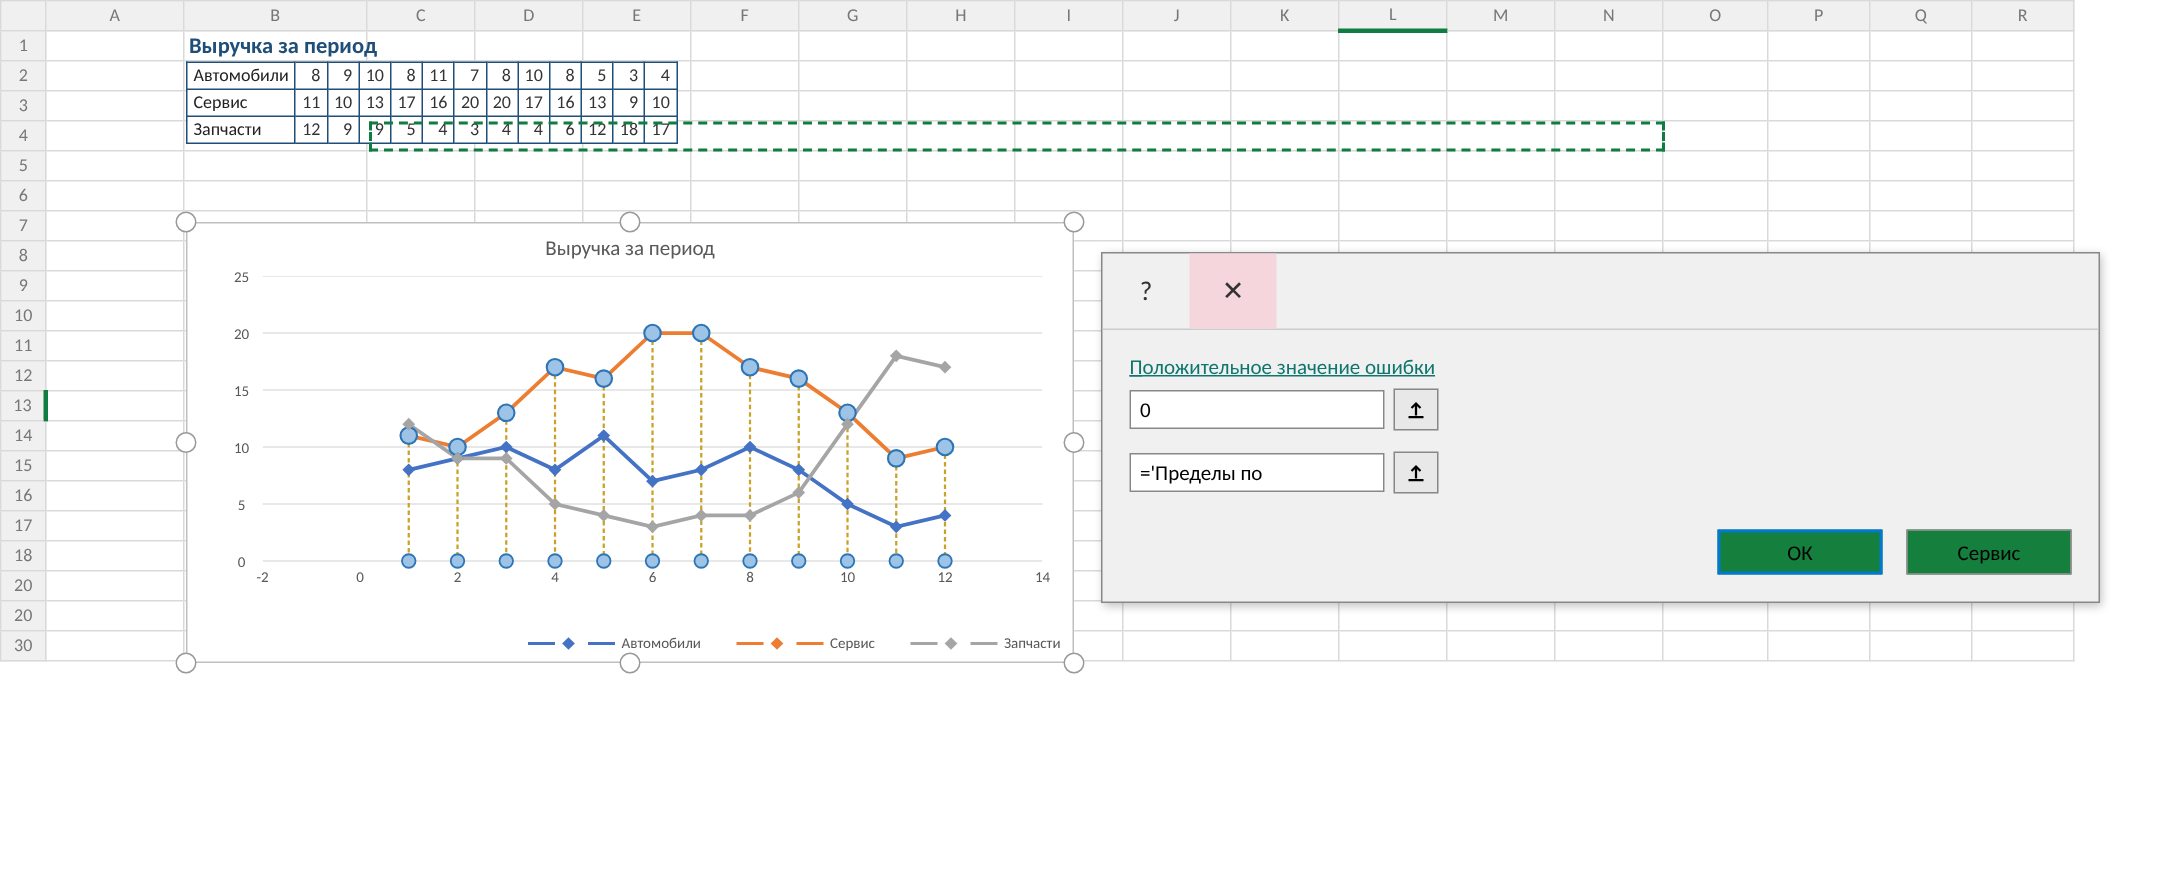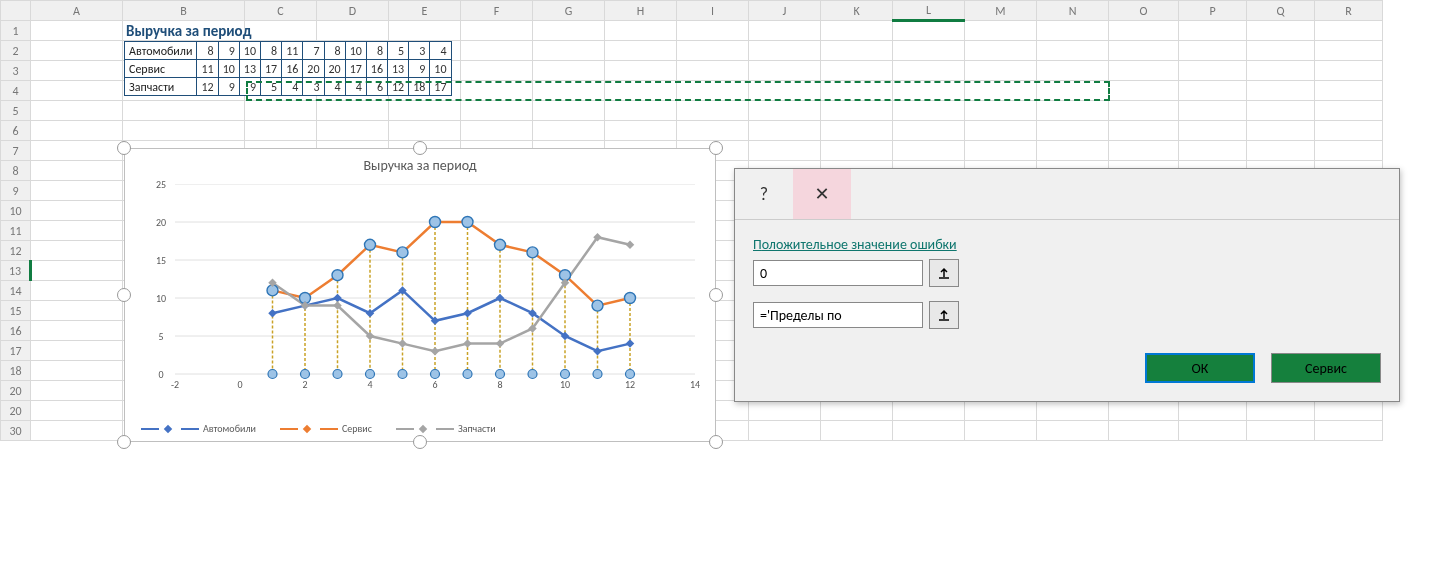--- a/index.html
+++ b/index.html
@@ -21,21 +21,21 @@
 .data-table th{text-align:center;font-weight:bold;color:#222;background:#dbe5f1;}
 .data-table td.lbl{text-align:left;color:#222;}
 .selection-marquee{position:absolute;border:2.5px dashed #107c41;pointer-events:none;box-sizing:border-box;}
 
 .chart-frame{position:absolute;border:1px solid #bfbfbf;background:#fff;}
 .chart-handle{position:absolute;width:14px;height:14px;border:1.5px solid #999;background:#fff;border-radius:50%;box-sizing:border-box;}
 .chart-title{position:absolute;width:100%;text-align:center;font-size:14px;color:#595959;top:8px;}
 .plot{position:absolute;}
 .ylabel{position:absolute;font-size:10px;color:#595959;text-align:center;width:20px;}
 .xlabel{position:absolute;font-size:10px;color:#595959;text-align:center;width:30px;}
-.legend{position:absolute;bottom:6px;width:100%;text-align:left;font-size:10px;color:#595959;}
+.legend{position:absolute;bottom:6px;width:100%;text-align:right;font-size:10px;color:#595959;}
 .legend span{display:inline-flex;align-items:center;margin:0 8px;}
 .legend .swatch{display:inline-block;width:18px;height:2px;margin-right:4px;}
 .legend .diamond{width:6px;height:6px;display:inline-block;margin:0 2px;transform:rotate(45deg);}
 
 .dialog{position:absolute;border:1px solid #888;background:#f0f0f0;box-shadow:1px 2px 6px rgba(0,0,0,0.25);}
 .dialog .titlebar{height:50px;display:flex;align-items:center;border-bottom:1px solid #ccc;}
 .dialog .titlebar .t{flex:1;font-size:17px;color:#333;padding-left:16px;}
 .dialog .titlebar .btn{width:58px;height:50px;display:flex;align-items:center;justify-content:center;font-size:18px;color:#333;}
 .dialog .titlebar .btn.close{background:#f5d6dd;}
 .dialog .body{padding:16px 18px 18px;}

